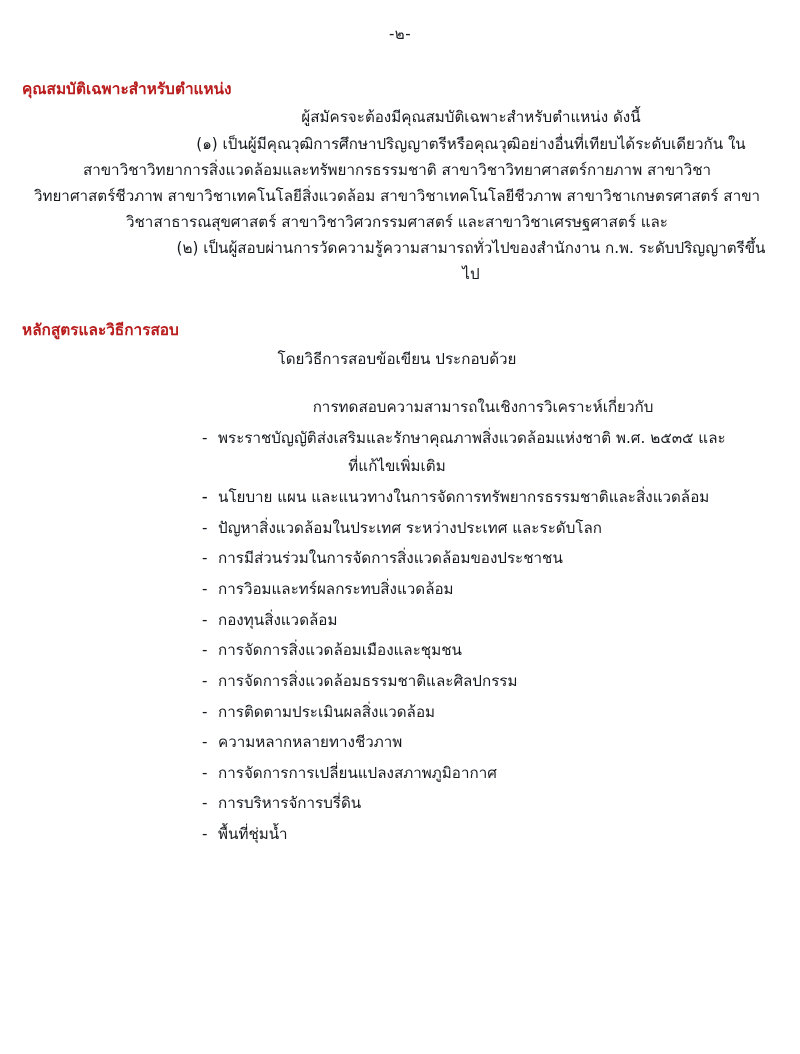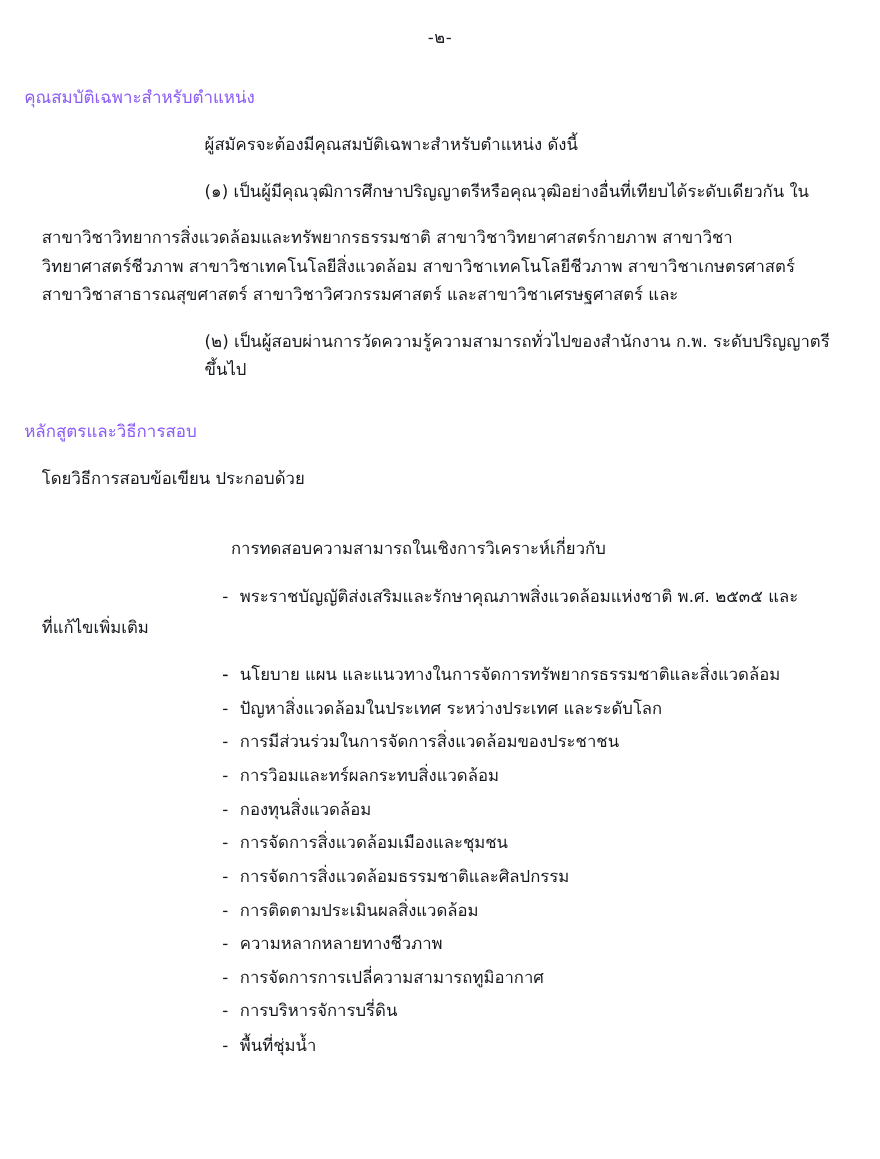--- a/index.html
+++ b/index.html
@@ -28,29 +28,30 @@
     padding-top: 22px;
     letter-spacing: 0.5px;
     color: #1a1d21;
   }
   .content {
     padding: 0 28px 0 22px;
     font-size: 15.2px;
     line-height: 1.72;
   }
   .heading {
-    font-weight: normal;
+    font-weight: bold;
     margin-top: 30px;
     margin-bottom: 2px;
     font-size: 15.4px;
-    color: #8b5cf6;
+    color: #b91c1c;
   }
   .para {
-    margin: 16px;
+    margin: 0;
     text-indent: 0;
+    text-align: center;
   }
   .indent-1 {
     padding-left: 148px;
   }
   .indent-2 {
     padding-left: 148px;
   }
   .subhead {
     padding-left: 172px;
     margin-top: 16px;
@@ -151,21 +152,21 @@
       <li>
         <span class="dash">-</span>
         <span>การติดตามประเมินผลสิ่งแวดล้อม</span>
       </li>
       <li>
         <span class="dash">-</span>
         <span>ความหลากหลายทางชีวภาพ</span>
       </li>
       <li>
         <span class="dash">-</span>
-        <span>การจัดการการเปลี่ความสามารถทูมิอากาศ</span>
+        <span>การจัดการการเปลี่ยนแปลงสภาพภูมิอากาศ</span>
       </li>
       <li>
         <span class="dash">-</span>
         <span>การบริหารจัการบรี่ดิน</span>
       </li>
       <li>
         <span class="dash">-</span>
         <span>พื้นที่ชุ่มน้ำ</span>
       </li>
     </ul>

